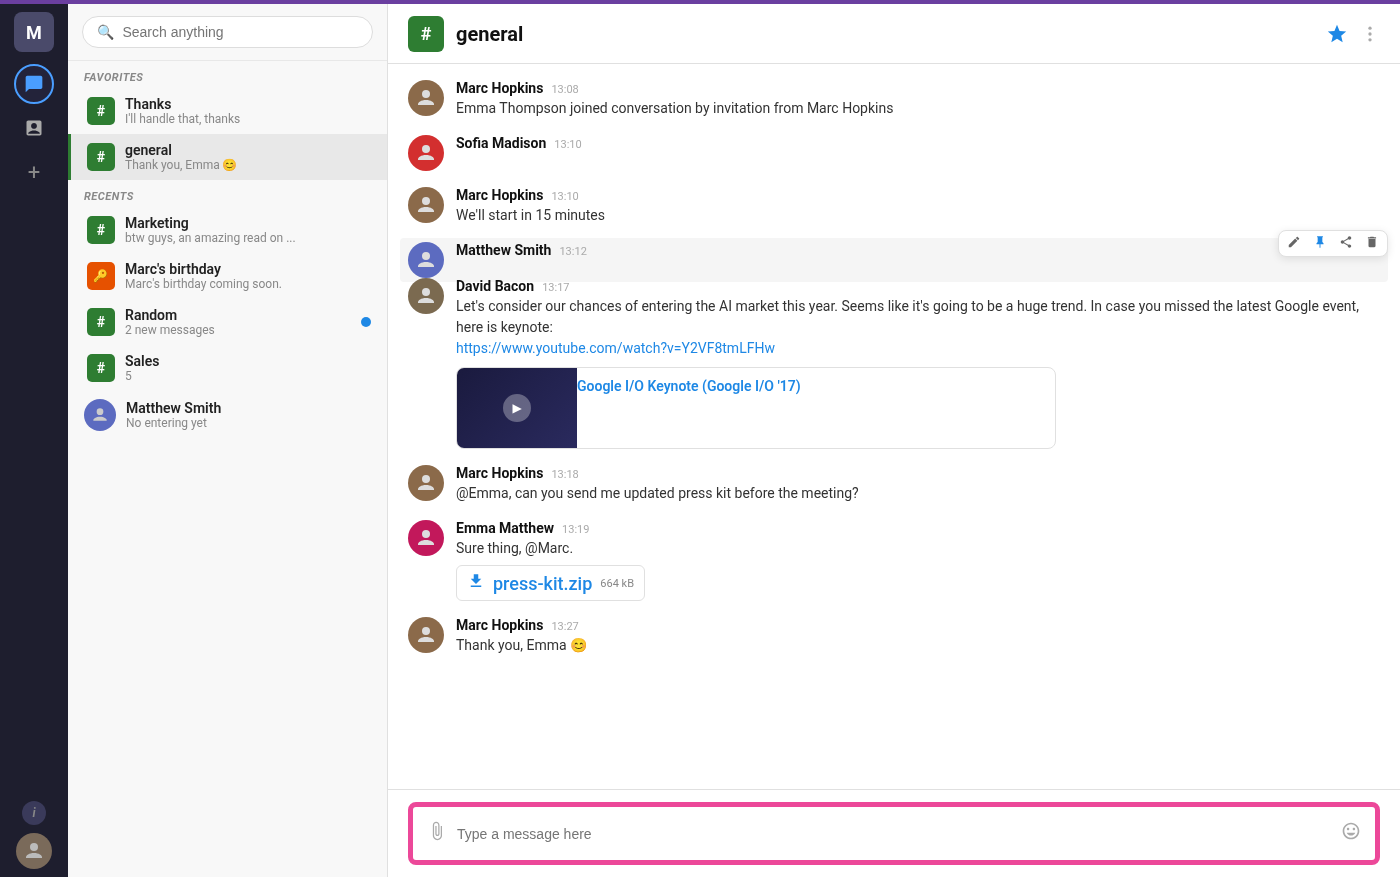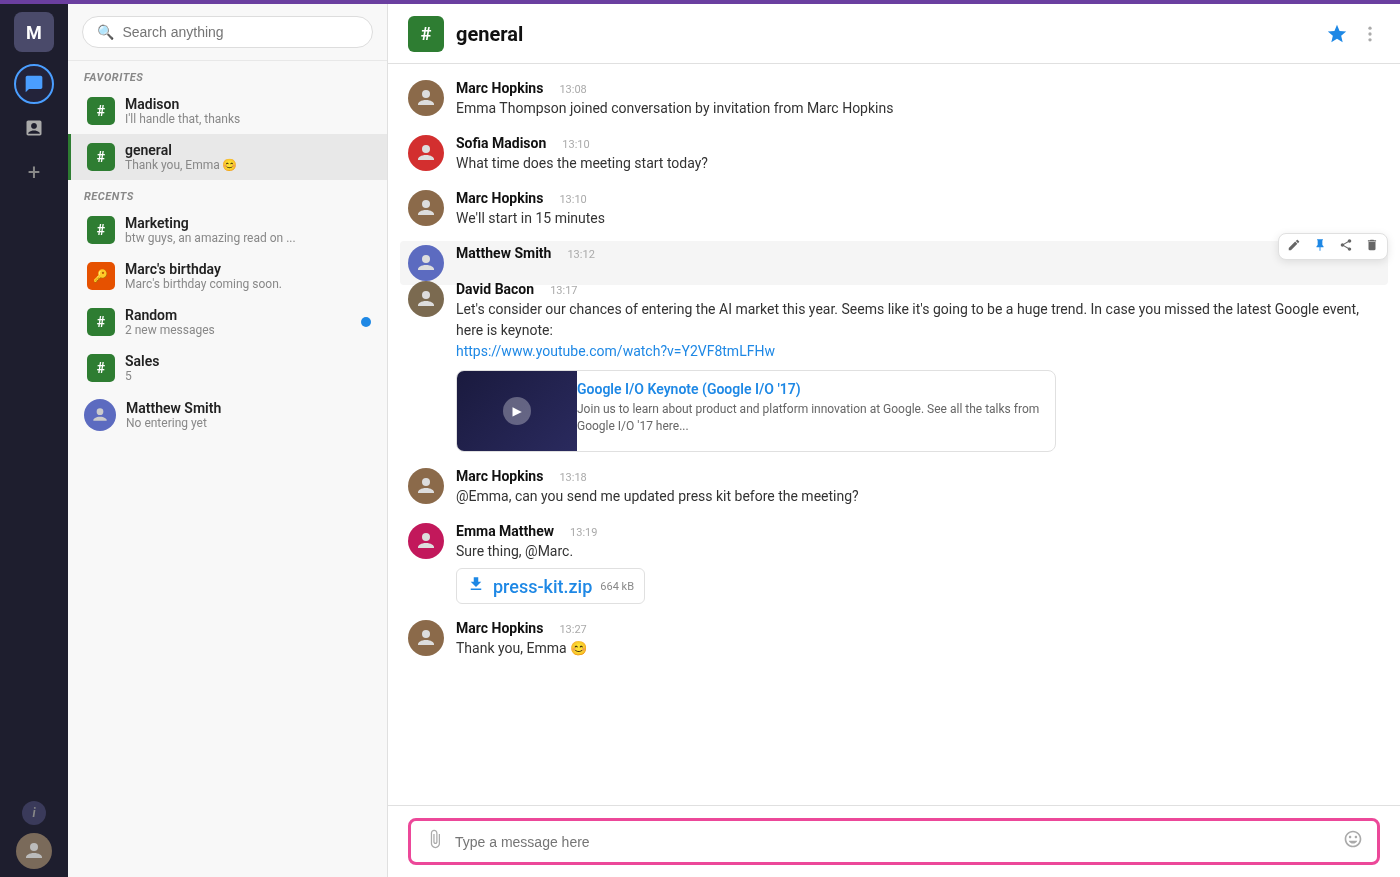--- a/index.html
+++ b/index.html
@@ -295,21 +295,21 @@
       font-size: 13px;
       flex-shrink: 0;
       overflow: hidden;
     }
 
     .msg-body { flex: 1; }
 
     .msg-header {
       display: flex;
       align-items: baseline;
-      gap: 16px;
+      gap: 8px;
       margin-bottom: 2px;
     }
 
     .msg-author {
       font-weight: 700;
       font-size: 14px;
       color: #111;
     }
 
     .msg-time {
@@ -420,23 +420,23 @@
     .chat-input-area {
       padding: 12px 20px;
       border-top: 1px solid #e0e0e0;
       background: #fff;
       flex-shrink: 0;
     }
 
     .input-box {
       display: flex;
       align-items: center;
-      border: 3px solid #ec4899;
+      border: 5px solid #ec4899;
       border-radius: 8px;
-      padding: 8px 14px;
+      padding: 14px 14px;
       gap: 10px;
     }
 
     .input-box input {
       flex: 1;
       border: none;
       outline: none;
       font-size: 14px;
       color: #888;
       background: transparent;
@@ -526,21 +526,21 @@
       <input type="text" placeholder="Search anything" style="">
     </div>
   </div>
 
   <div style="overflow-y:auto; flex:1;" class="scrollbar-thin">
     <div class="sidebar-section-label">FAVORITES</div>
 
     <div class="channel-item">
       <div class="channel-icon teal">#</div>
       <div class="channel-info">
-        <div class="channel-name">Madison</div>
+        <div class="channel-name">Thanks</div>
         <div class="channel-preview">I'll handle that, thanks</div>
       </div>
     </div>
 
     <div class="channel-item active">
       <div class="channel-icon teal">#</div>
       <div class="channel-info">
         <div class="channel-name">general</div>
         <div class="channel-preview">Thank you, Emma 😊</div>
       </div>
@@ -640,21 +640,20 @@
         <svg width="24" height="24" viewBox="0 0 24 24" fill="#ddd">
             <circle cx="12" cy="8" r="4"></circle>
             <path d="M12 14c-5 0-8 2.5-8 4v1h16v-1c0-1.5-3-4-8-4z"></path>
           </svg>
       </div>
       <div class="msg-body">
         <div class="msg-header">
           <span class="msg-author">Sofia Madison</span>
           <span class="msg-time">13:10</span>
         </div>
-        <div class="msg-text">What time does the meeting start today?</div>
       </div>
     </div>
 
     <div class="message-group">
       <div class="msg-avatar avatar-marc">
         <svg width="24" height="24" viewBox="0 0 24 24" fill="#ddd">
             <circle cx="12" cy="8" r="4"></circle>
             <path d="M12 14c-5 0-8 2.5-8 4v1h16v-1c0-1.5-3-4-8-4z"></path>
           </svg>
       </div>
@@ -719,21 +718,20 @@
         <div class="msg-text">
           <span>Let's consider our chances of entering the AI market this year. Seems like it's going to be a huge trend. In case you missed the latest Google event, here is keynote:</span><br>
           <a href="#">https://www.youtube.com/watch?v=Y2VF8tmLFHw</a>
         </div>
         <div class="link-preview">
           <div class="link-preview-thumb video-thumb">
             <div class="play-btn">▶</div>
           </div>
           <div class="link-preview-content">
             <div class="link-preview-title">Google I/O Keynote (Google I/O '17)</div>
-            <div class="link-preview-desc">Join us to learn about product and platform innovation at Google. See all the talks from Google I/O '17 here...</div>
           </div>
         </div>
       </div>
     </div>
 
     <div class="message-group">
       <div class="msg-avatar avatar-marc">
         <svg width="24" height="24" viewBox="0 0 24 24" fill="#ddd">
             <circle cx="12" cy="8" r="4"></circle>
             <path d="M12 14c-5 0-8 2.5-8 4v1h16v-1c0-1.5-3-4-8-4z"></path>

